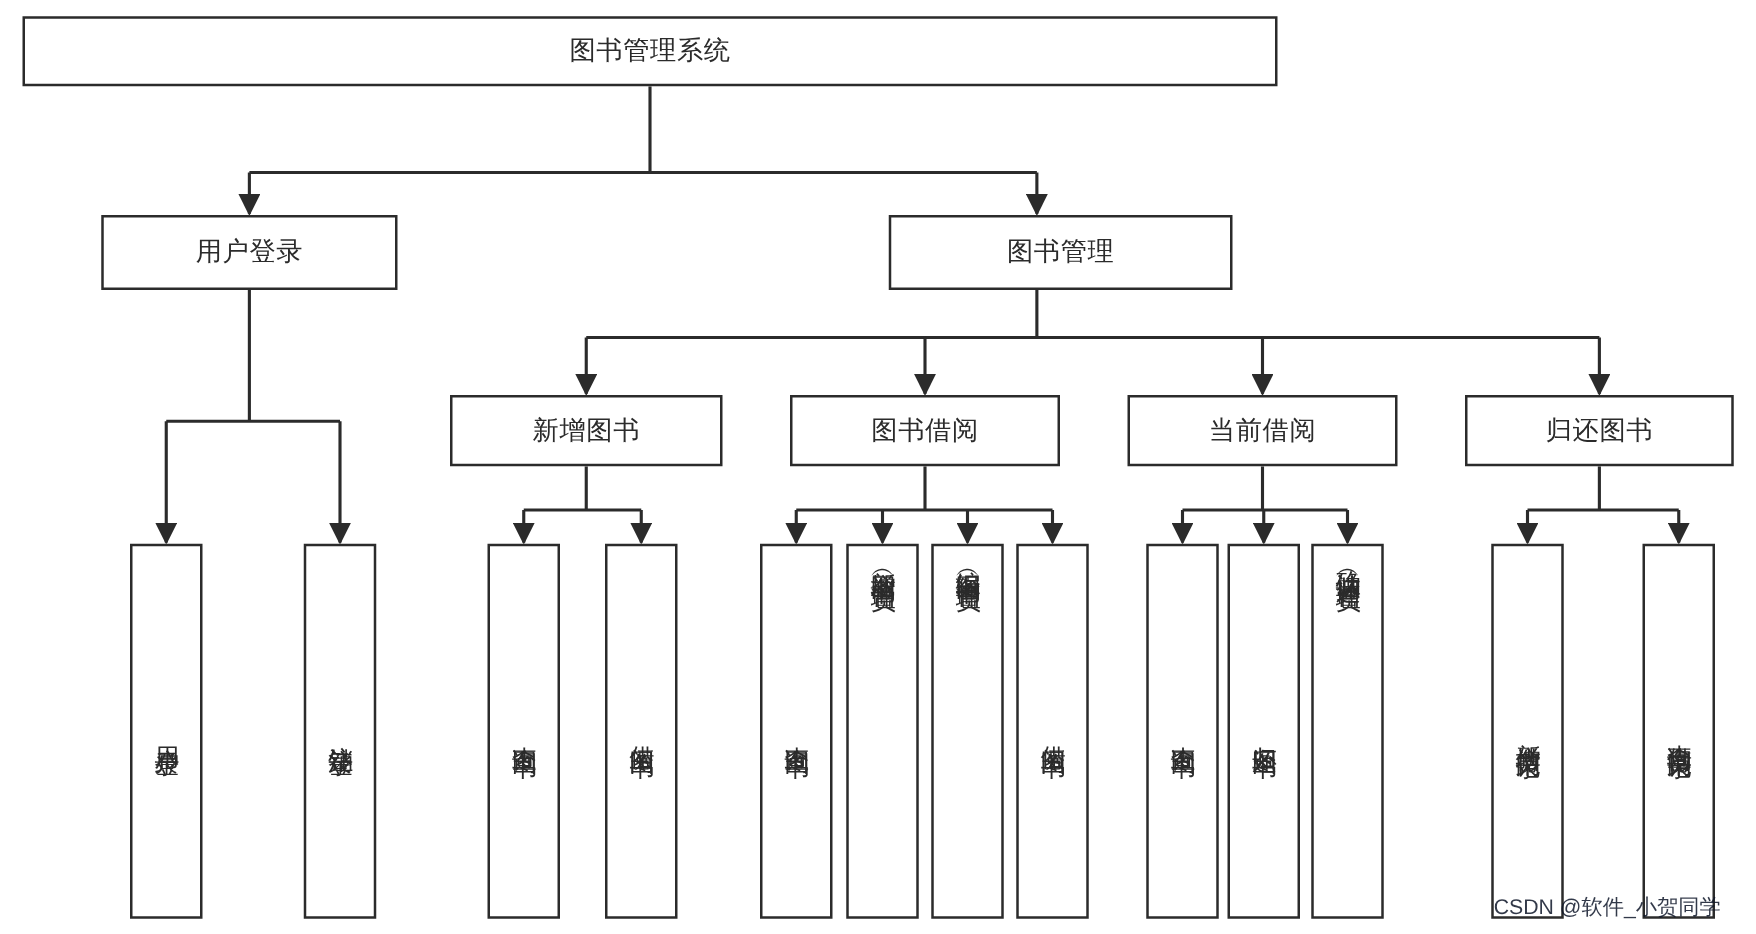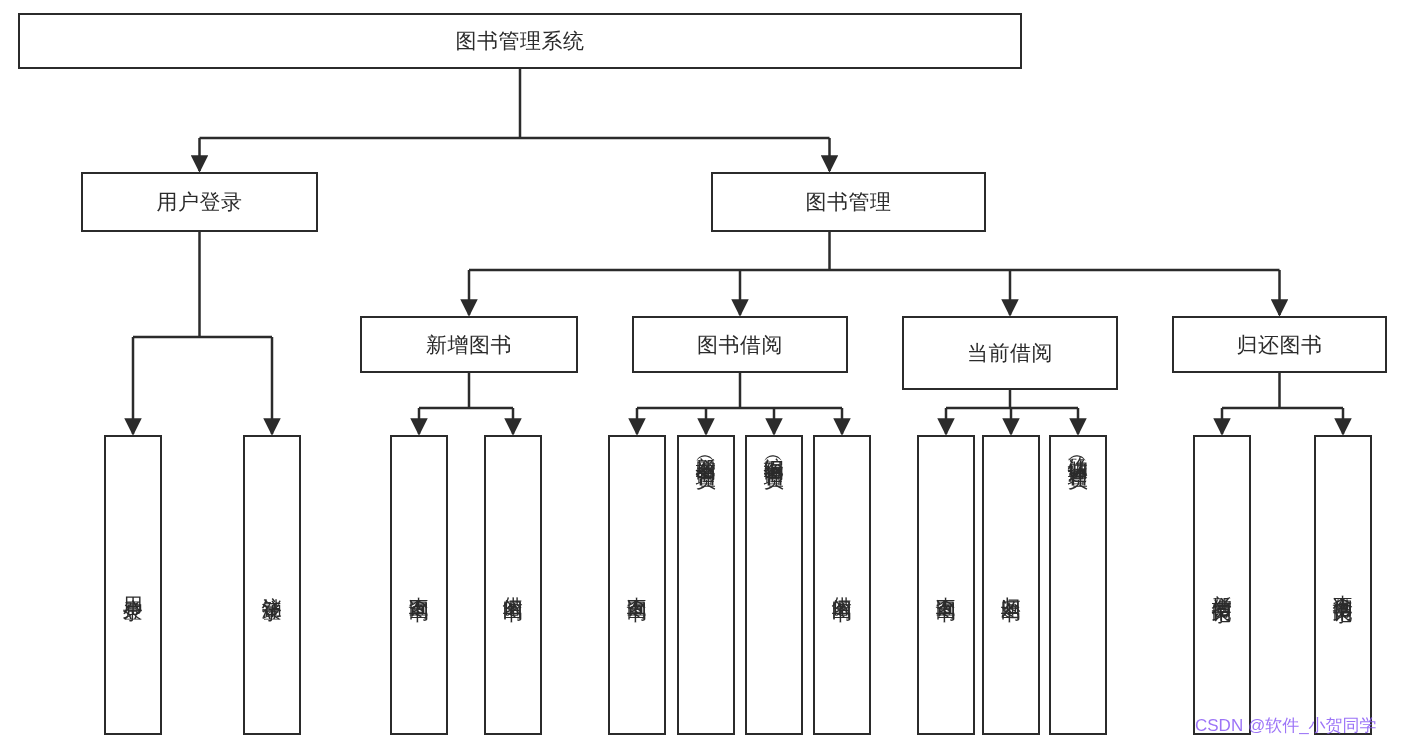--- a/index.html
+++ b/index.html
@@ -61,21 +61,21 @@
     text-orientation: upright;
     font-size: 20px;
     line-height: 1.12;
     letter-spacing: 2px;
     white-space: nowrap;
     color: #2b2b2b;
   }
   .watermark {
     position: absolute;
     font-size: 17px;
-    color: #8b5cf6;
+    color: #0f172a;
     white-space: nowrap;
     opacity: 0.85;
   }
 </style>
 </head>
 <body>
 
 <div id="canvas">
 
   <svg class="wires" viewBox="0 0 1405 747" xmlns="http://www.w3.org/2000/svg">
@@ -130,21 +130,21 @@
       </div>
       <div class="node branch" style="left: 711px; top: 172px; width: 275px; height: 60px;">
         <span class="node-label">图书管理</span>
       </div>
       <div class="node branch" style="left: 360px; top: 316px; width: 218px; height: 57px;">
         <span class="node-label">新增图书</span>
       </div>
       <div class="node branch" style="left: 632px; top: 316px; width: 216px; height: 57px;">
         <span class="node-label">图书借阅</span>
       </div>
-      <div class="node branch" style="left: 902px; top: 316px; width: 216px; height: 74px;">
+      <div class="node branch" style="left: 902px; top: 316px; width: 216px; height: 57px;">
         <span class="node-label">当前借阅</span>
       </div>
       <div class="node branch" style="left: 1172px; top: 316px; width: 215px; height: 57px;">
         <span class="node-label">归还图书</span>
       </div>
       <div class="node leaf center" style="left: 104px; top: 435px; width: 58px; height: 300px;">
         <span class="leaf-label">用户登录</span>
       </div>
       <div class="node leaf center" style="left: 243px; top: 435px; width: 58px; height: 300px;">
         <span class="leaf-label">注销登录</span>

